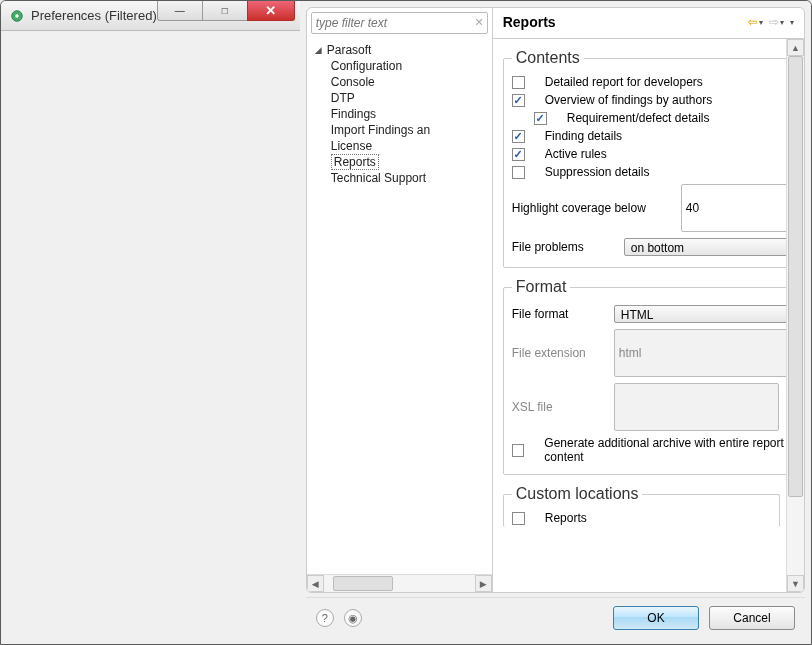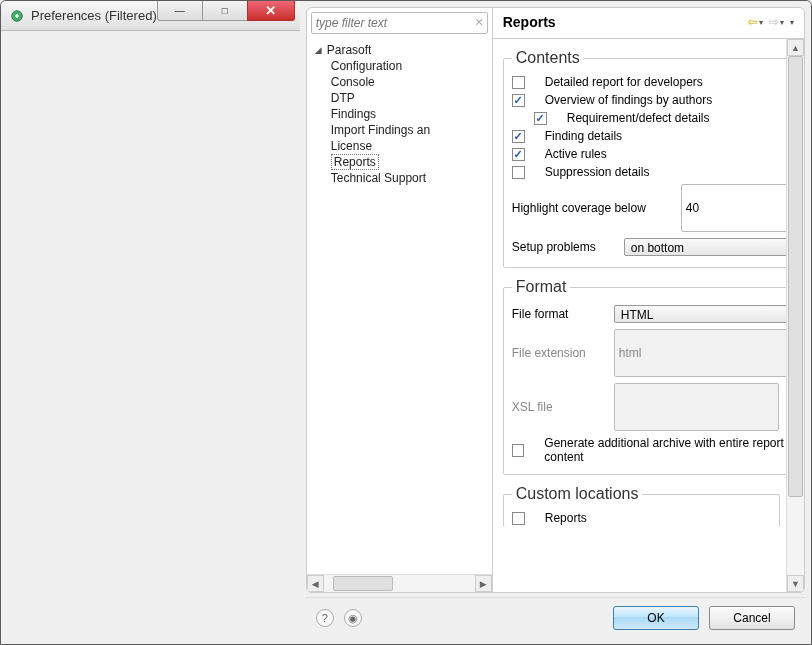--- a/index.html
+++ b/index.html
@@ -354,21 +354,21 @@
               <div class="chk-row">
                 <span class="chk"></span>
                 <span>Suppression details</span>
               </div>
 
               <div class="form-row hl">
                 <label>Highlight coverage below</label>
                 <input type="text" class="wide inline-input" value="40" style="">
               </div>
               <div class="form-row">
-                <label style="min-width:98px">Setup problems</label>
+                <label style="min-width:98px">File problems</label>
                 <div class="select-box">
                   <span>on bottom</span>
                 </div>
               </div>
             </fieldset>
 
             <fieldset class="group">
               <legend>Format</legend>
               <div class="form-row">
                 <label style="min-width:88px">File format</label>

